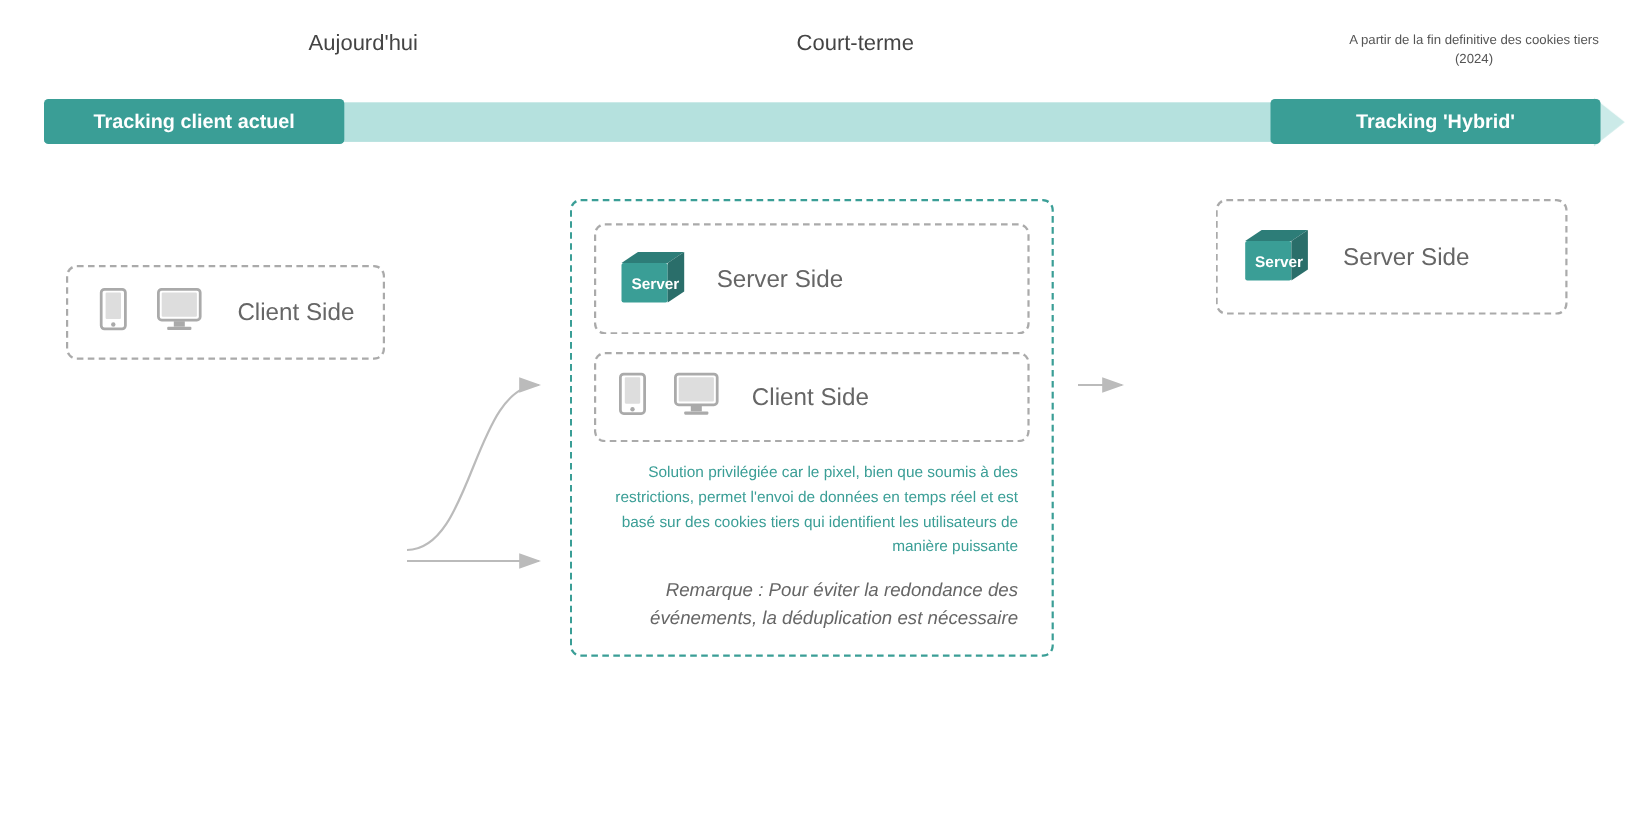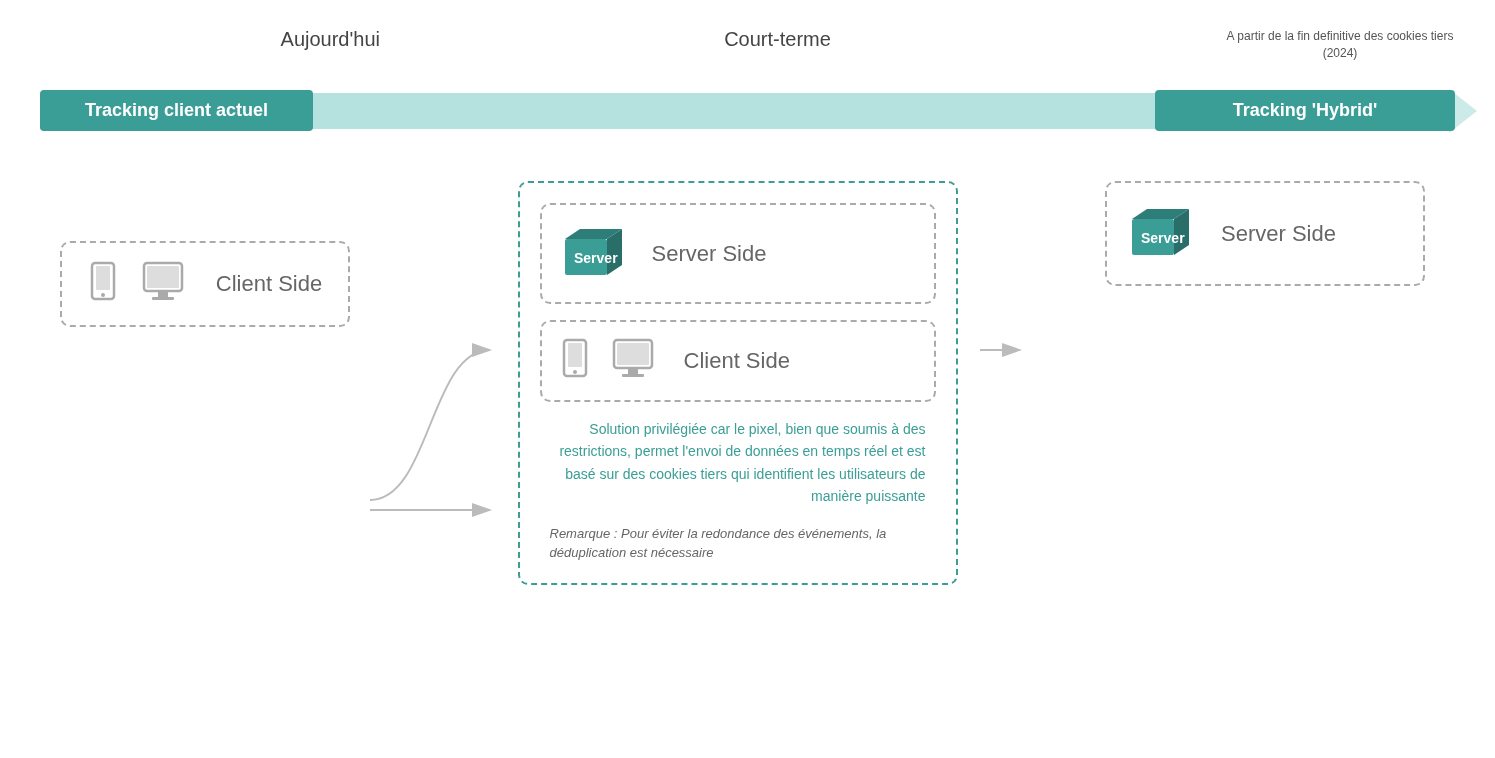--- a/index.html
+++ b/index.html
@@ -172,24 +172,24 @@
     
     .desc-text {
       text-align: right;
       color: #3a9e96;
       font-size: 14px;
       line-height: 1.6;
       padding: 0 10px;
     }
 
     .note-text {
-      text-align: left;
+      text-align: right;
       color: #666;
       font-style: italic;
-      font-size: 13px;
+      font-size: 17px;
       line-height: 1.5;
       padding: 0 10px;
     }
 
     
     .phone-svg {
       width: 38px;
       height: 46px;
     }
 

